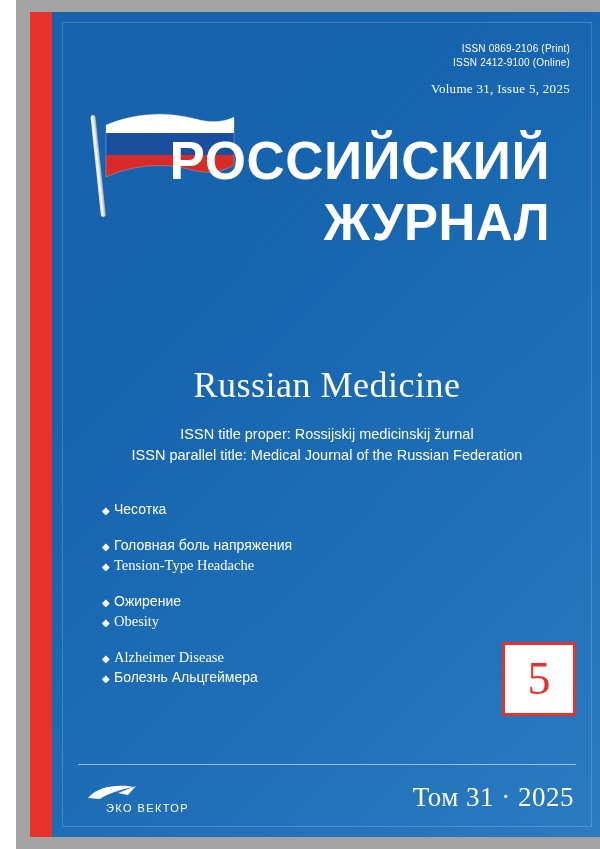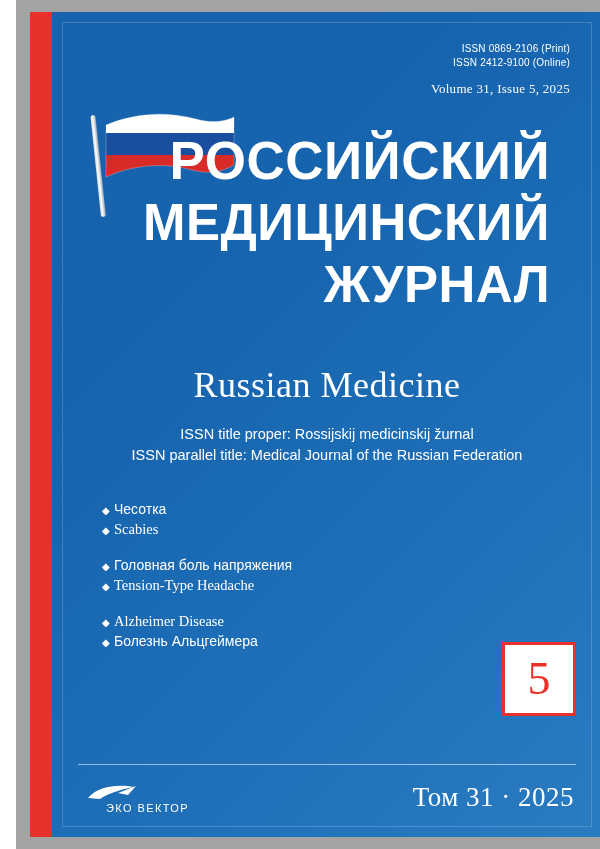--- a/index.html
+++ b/index.html
@@ -250,41 +250,43 @@
           <rect x="28" y="0" width="136" height="26" fill="#ffffff"></rect>
           <rect x="28" y="26" width="136" height="22" fill="#1a4fa0"></rect>
           <rect x="28" y="48" width="136" height="30" fill="#d82a26"></rect>
         </g>
         <path d="M32 18 C60 6, 92 4, 122 12 C140 17, 152 14, 160 10 L160 58 C150 64, 136 68, 118 63 C90 55, 58 58, 32 70 Z" fill="none" stroke="rgba(255,255,255,0.25)" stroke-width="1"></path>
       </svg>
     </div>
 
     <div class="title-block">
       <div class="title-line l1">РОССИЙСКИЙ</div>
-      <div class="title-line l2">МЕДИЦИНСКИЙ</div>
       <div class="title-line l3">ЖУРНАЛ</div>
     </div>
 
     <div class="subtitle-en">Russian Medicine</div>
 
     <div class="issn-titles">
       <div>ISSN title proper: Rossijskij medicinskij žurnal</div>
       <div>ISSN parallel title: Medical Journal of the Russian Federation</div>
     </div>
 
     <div class="topics">
       <div class="topic-group">
         <div class="topic-line topic-ru"><span class="bullet">◆</span><span>Чесотка</span></div>
-        <div class="topic-line topic-en"><span class="bullet">◆</span><span>Scabies</span></div>
       </div>
       <div class="topic-group">
         <div class="topic-line topic-ru"><span class="bullet">◆</span><span>Головная боль напряжения</span></div>
         <div class="topic-line topic-en"><span class="bullet">◆</span><span>Tension-Type Headache</span></div>
       </div>
       <div class="topic-group">
+        <div class="topic-line topic-ru"><span class="bullet">◆</span><span>Ожирение</span></div>
+        <div class="topic-line topic-en"><span class="bullet">◆</span><span>Obesity</span></div>
+      </div>
+      <div class="topic-group">
         <div class="topic-line topic-en"><span class="bullet">◆</span><span>Alzheimer Disease</span></div>
         <div class="topic-line topic-ru"><span class="bullet">◆</span><span>Болезнь Альцгеймера</span></div>
       </div>
     </div>
 
     <div class="issue-box">
       <span>5</span>
     </div>
 
     <div class="bottom-rule"></div>

